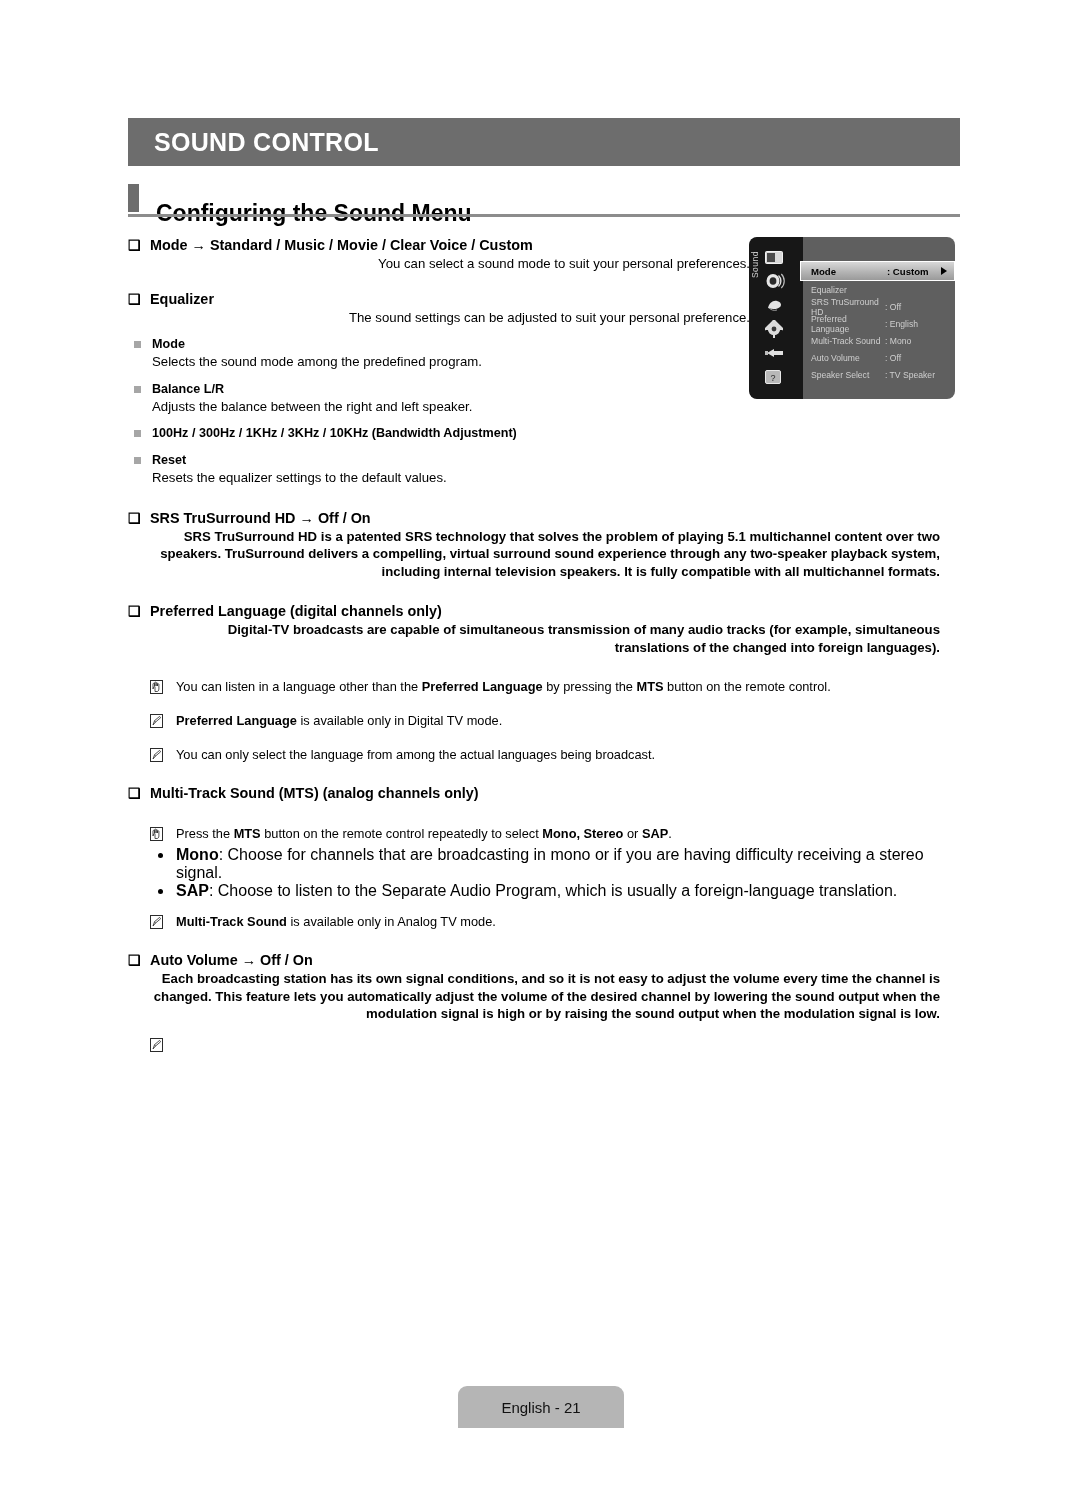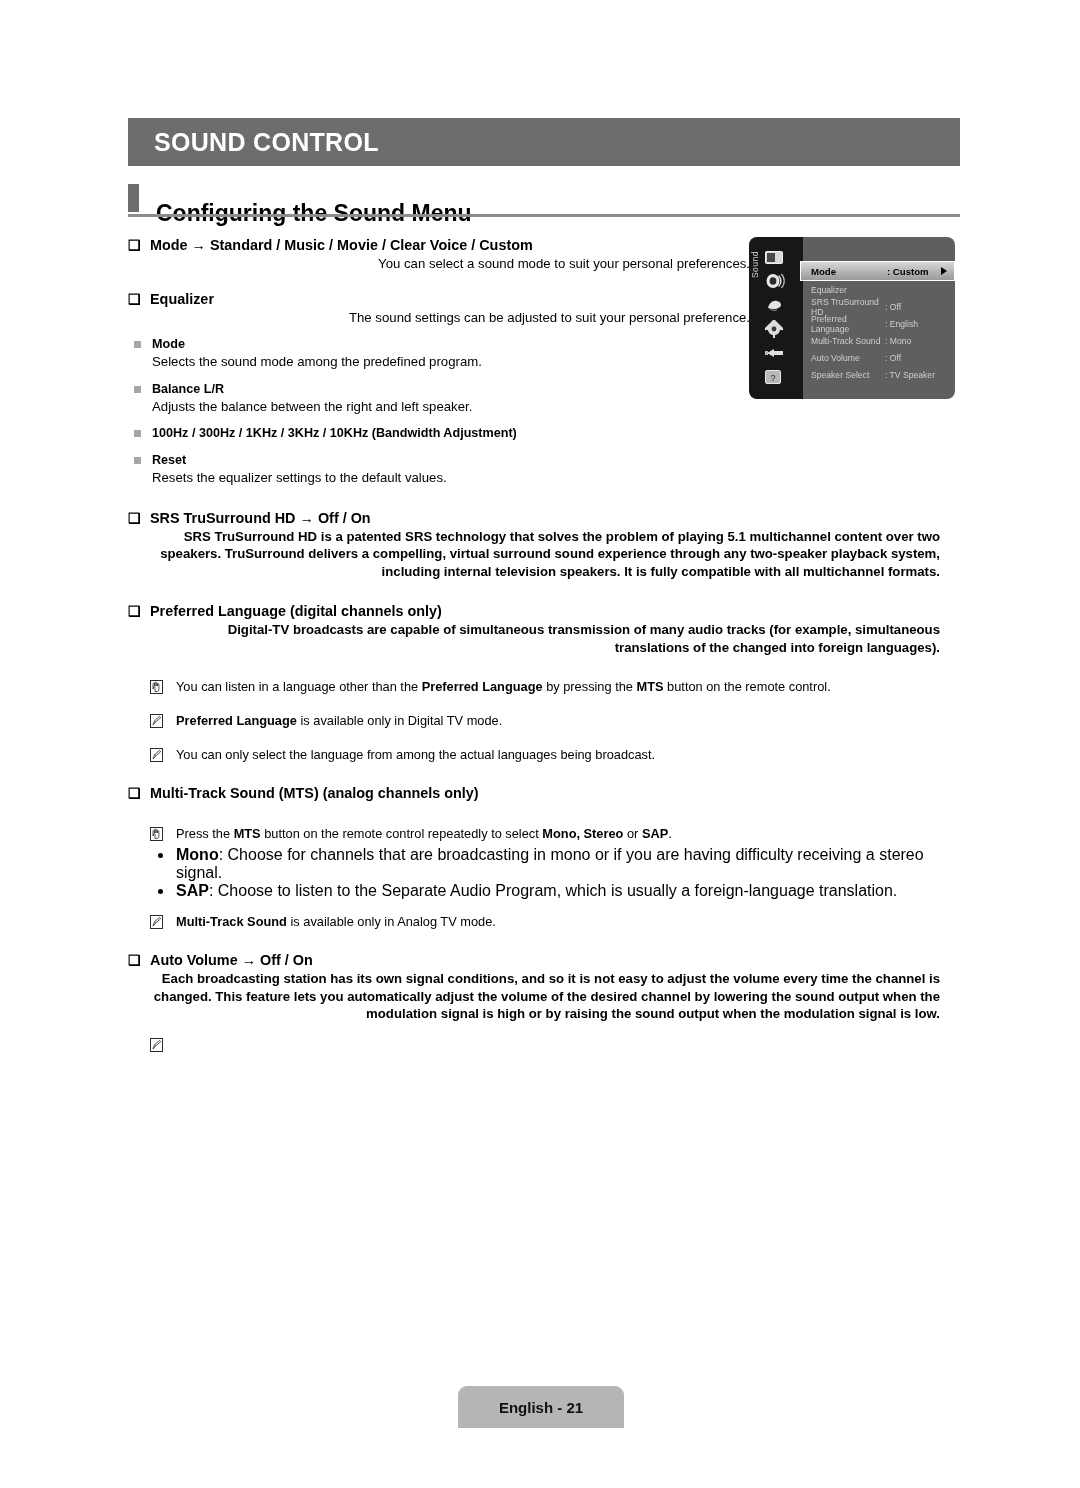--- a/index.html
+++ b/index.html
@@ -289,21 +289,21 @@
     width: 166px;
     height: 42px;
     background: #b5b5b5;
     border-radius: 9px 9px 0 0;
     display: flex;
     align-items: center;
     justify-content: center;
   }
   .footer-text {
     font-size: 15px;
-    font-weight: bold;
+    font-weight: normal;
     color: #111111;
   }
 </style>
 </head>
 <body>
 
 <div class="page">
 
   <div class="chapter-banner">
     <div class="chapter-title">SOUND CONTROL</div>

